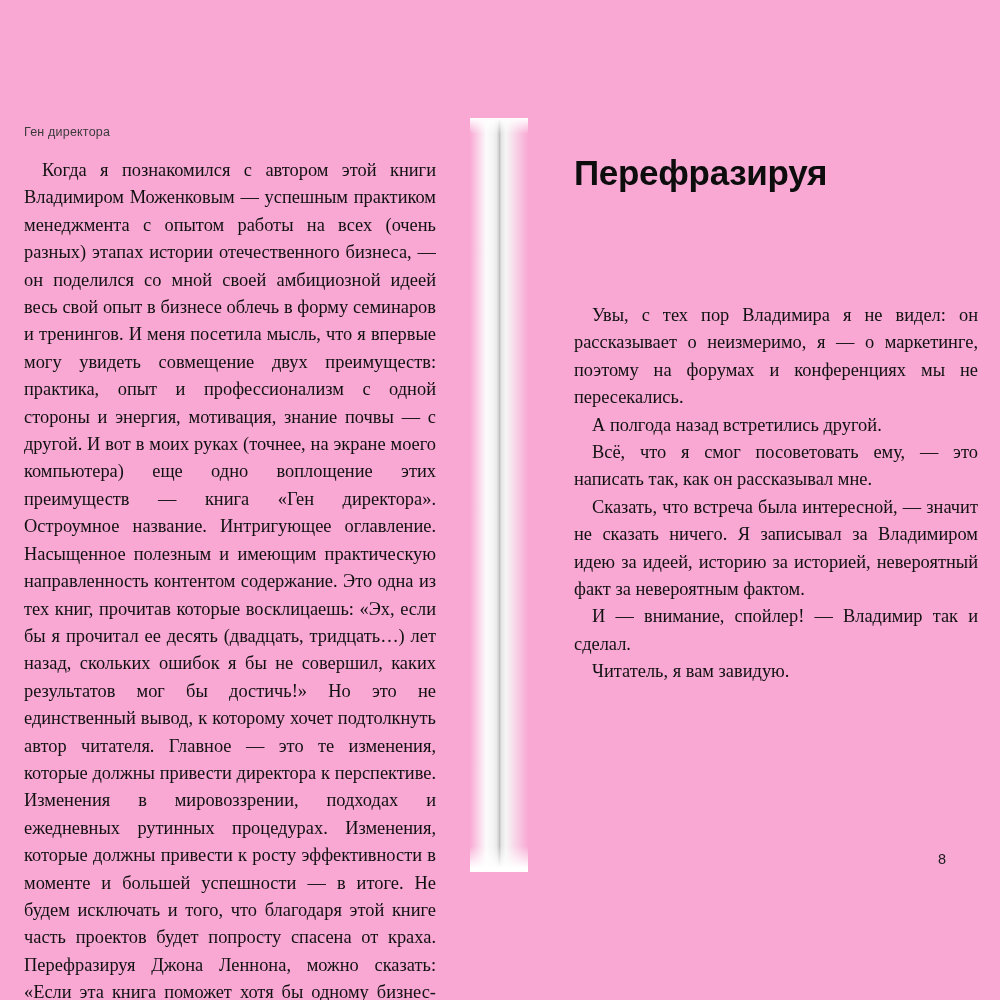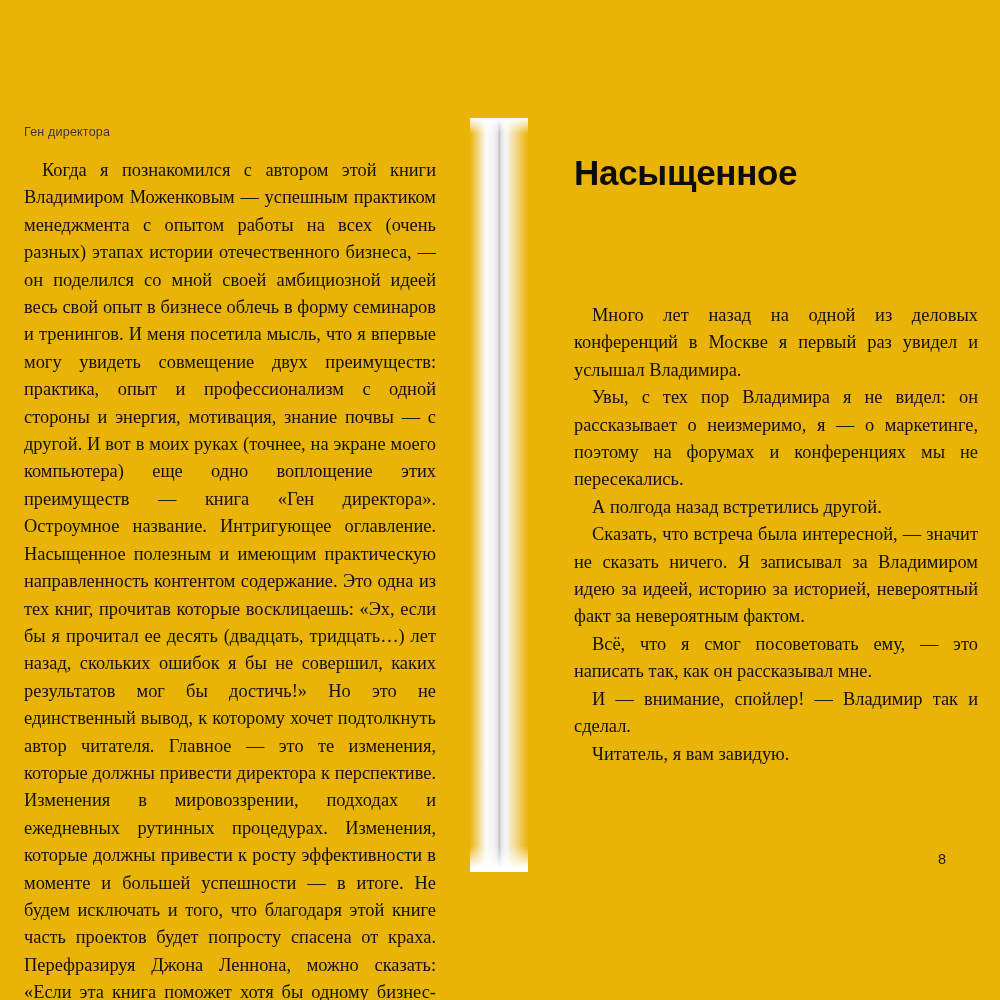--- a/index.html
+++ b/index.html
@@ -4,21 +4,21 @@
 <style>
   html, body {
     margin: 0;
     padding: 0;
     background: #ffffff;
   }
   .page {
     position: relative;
     width: 1000px;
     height: 1000px;
-    background: #eab308;
+    background: #f9a8d4;
     overflow: hidden;
     font-family: "Liberation Serif", "DejaVu Serif", serif;
     color: #111111;
   }
 
   
   .spread {
     position: absolute;
     left: 0;
     top: 0;
@@ -128,28 +128,27 @@
     <div class="page-left">
       <div class="running-head">Ген директора</div>
 
       <div class="body-col">
         <p>Когда я познакомился с автором этой книги Владимиром Моженковым — успешным практиком менеджмента с опытом работы на всех (очень разных) этапах истории отечественного бизнеса, — он поделился со мной своей амбициозной идеей весь свой опыт в бизнесе облечь в форму семинаров и тренингов. И меня посетила мысль, что я впервые могу увидеть совмещение двух преимуществ: практика, опыт и профессионализм с одной стороны и энергия, мотивация, знание почвы — с другой. И вот в моих руках (точнее, на экране моего компьютера) еще одно воплощение этих преимуществ — книга «Ген директора». Остроумное название. Интригующее оглавление. Насыщенное полезным и имеющим практическую направленность контентом содержание. Это одна из тех книг, прочитав которые восклицаешь: «Эх, если бы я прочитал ее десять (двадцать, тридцать…) лет назад, скольких ошибок я бы не совершил, каких результатов мог бы достичь!» Но это не единственный вывод, к которому хочет подтолкнуть автор читателя. Главное — это те изменения, которые должны привести директора к перспективе. Изменения в мировоззрении, подходах и ежедневных рутинных процедурах. Изменения, которые должны привести к росту эффективности в моменте и большей успешности — в итоге. Не будем исключать и того, что благодаря этой книге часть проектов будет попросту спасена от краха. Перефразируя Джона Леннона, можно сказать: «Если эта книга поможет хотя бы одному бизнес-проекту выжить, это уже будет означать, что ее следовало написать». Уверен — пользы от этой книги будет неизмеримо больше.</p>
       </div>
 
     </div>
 
     <div class="page-right">
-      <h1 class="chapter-title">Насыщенное</h1>
+      <h1 class="chapter-title">Перефразируя</h1>
 
       <div class="body-col">
-        <p>Много лет назад на одной из деловых конференций в Москве я первый раз увидел и услышал Владимира.</p>
         <p>Увы, с тех пор Владимира я не видел: он рассказывает о неизмеримо, я — о маркетинге, поэтому на форумах и конференциях мы не пересекались.</p>
         <p>А полгода назад встретились другой.</p>
+        <p>Всё, что я смог посоветовать ему, — это написать так, как он рассказывал мне.</p>
         <p>Сказать, что встреча была интересной, — значит не сказать ничего. Я записывал за Владимиром идею за идеей, историю за историей, невероятный факт за невероятным фактом.</p>
-        <p>Всё, что я смог посоветовать ему, — это написать так, как он рассказывал мне.</p>
         <p>И — внимание, спойлер! — Владимир так и сделал.</p>
         <p>Читатель, я вам завидую.</p>
 
       </div>
     </div>
 
     <div class="folio">8</div>
 
   </div>
 </div>

